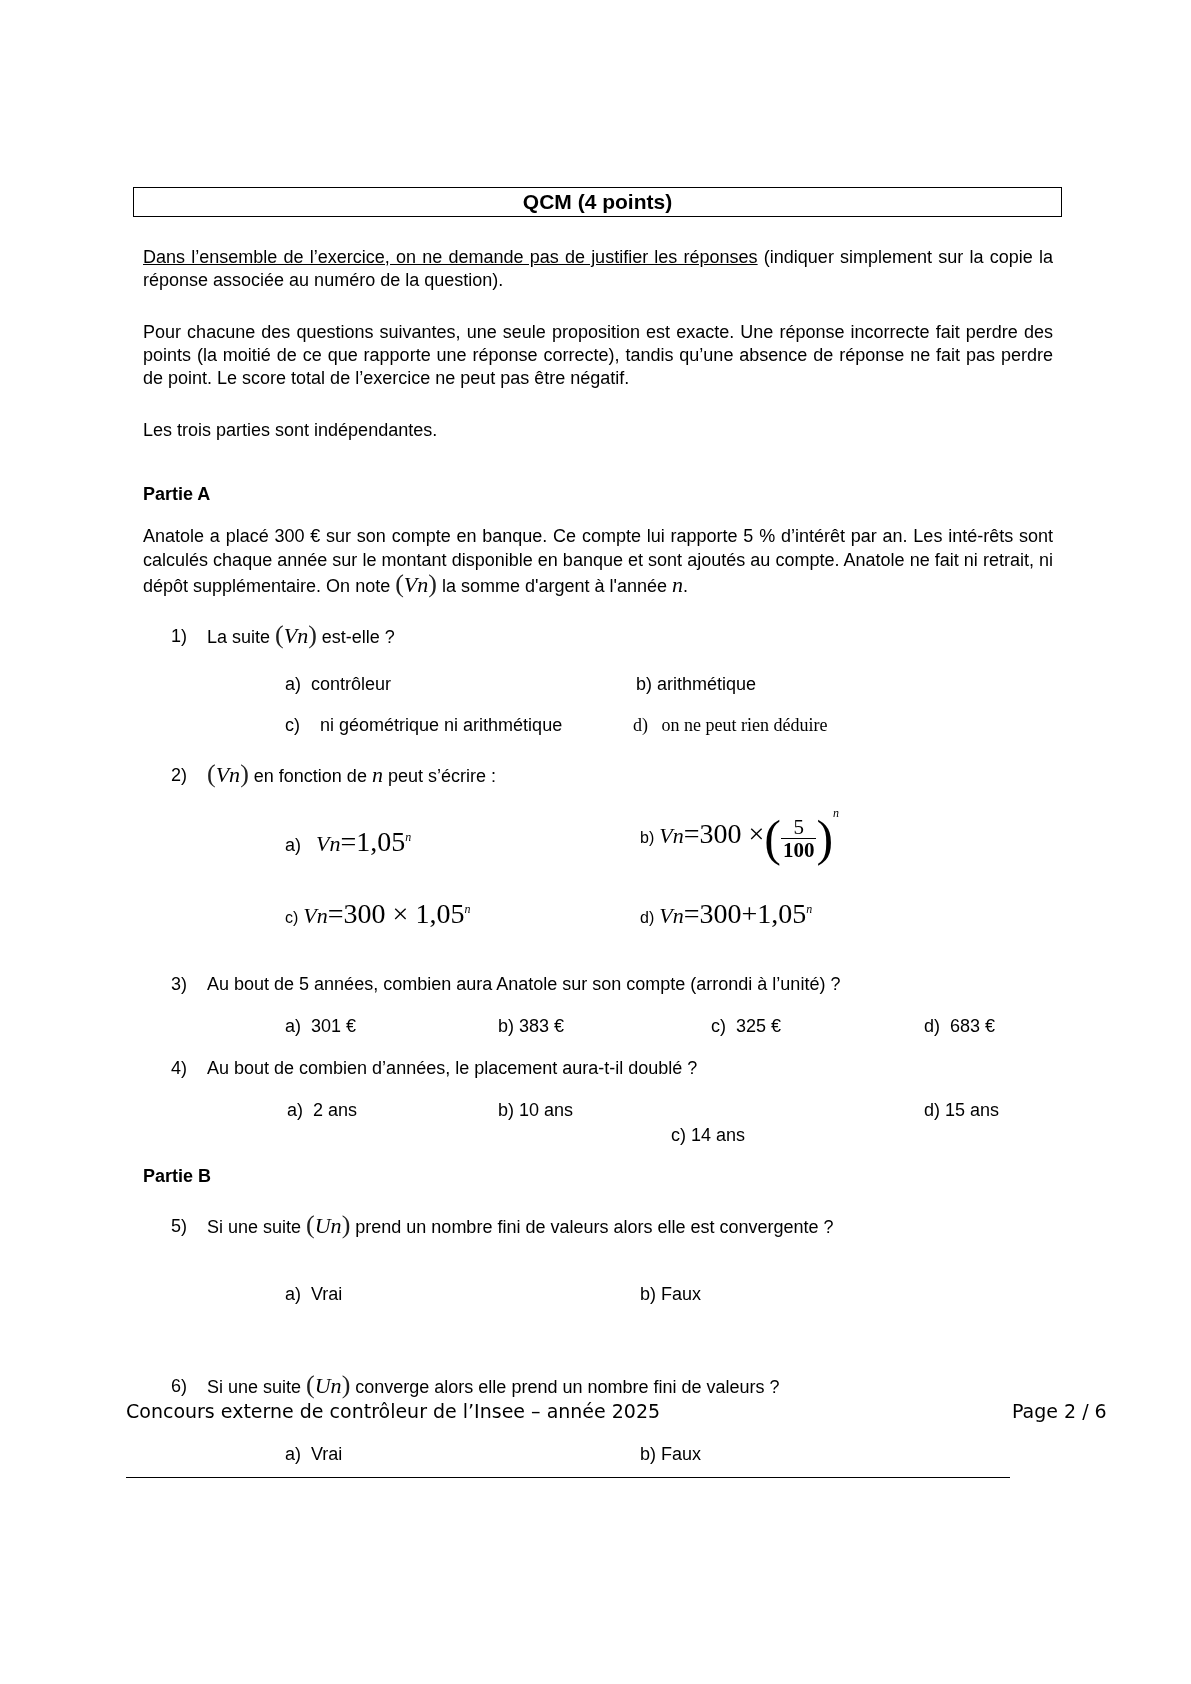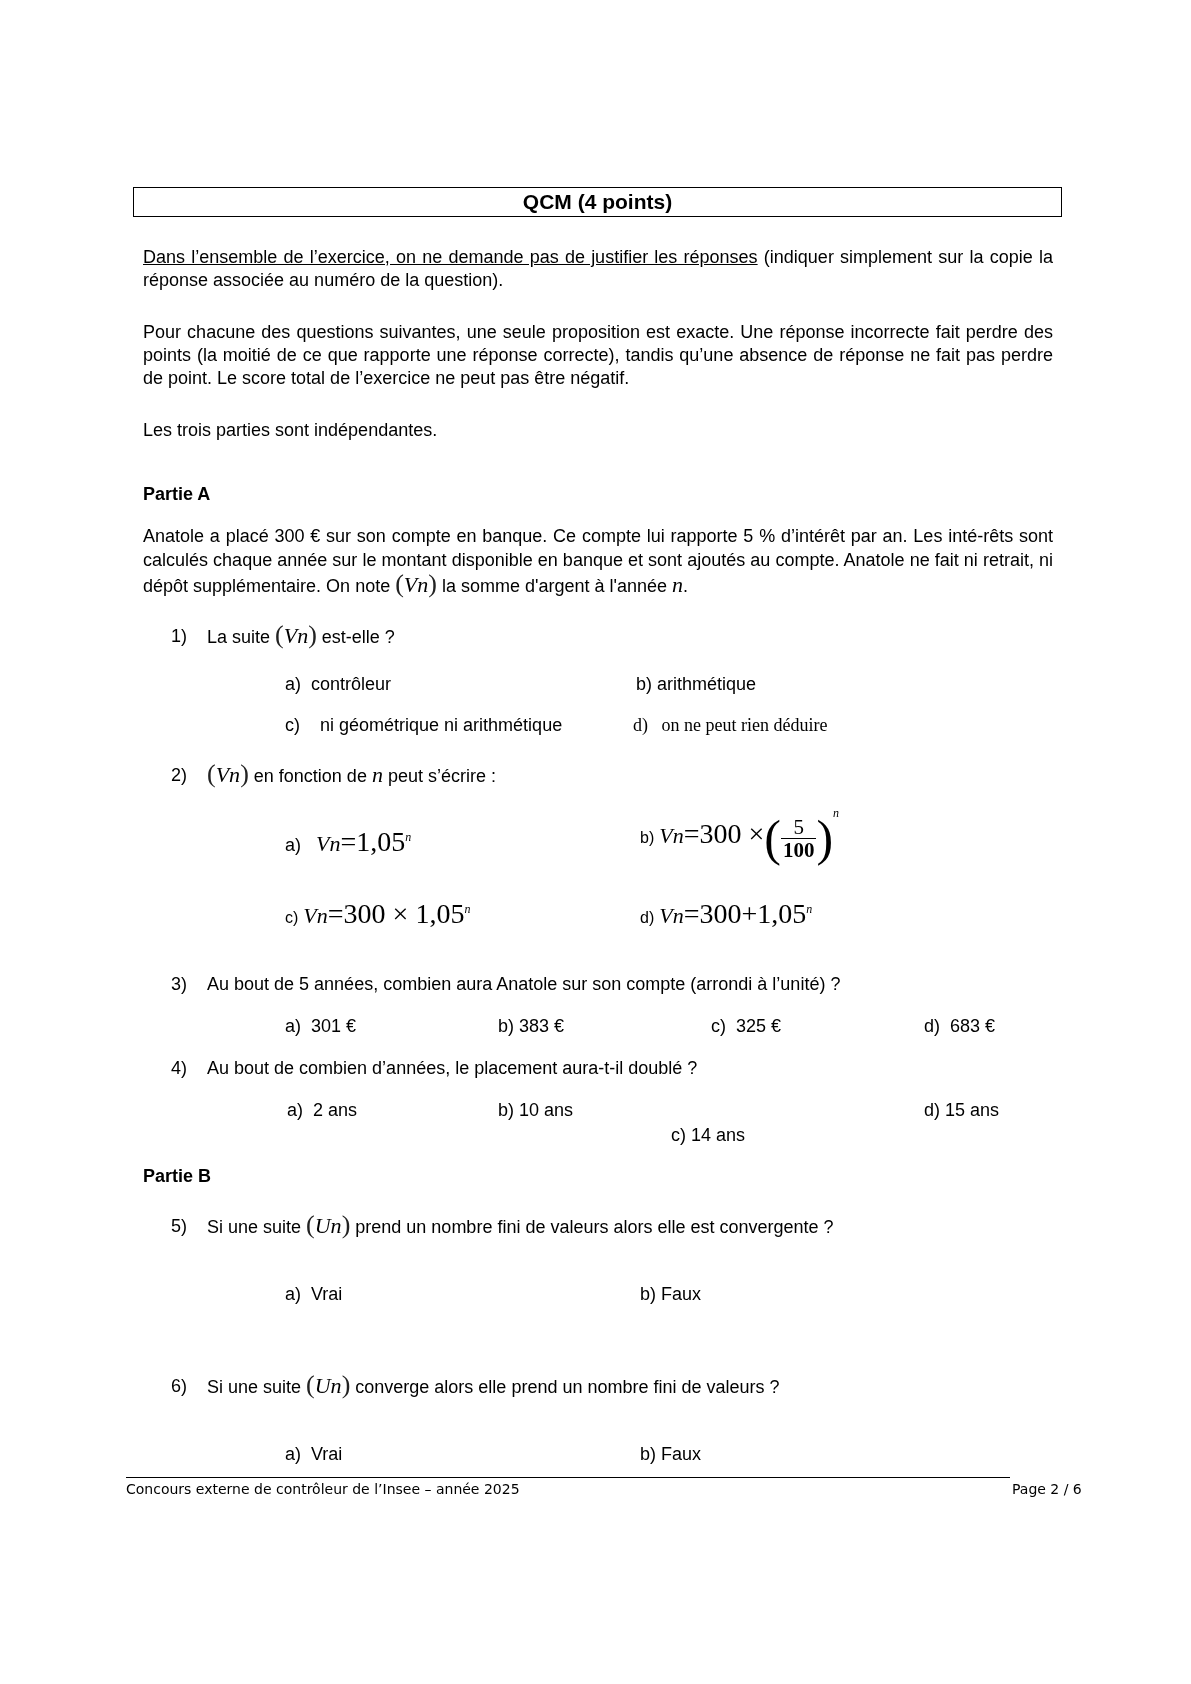--- a/index.html
+++ b/index.html
@@ -16,21 +16,21 @@
   .paren { font-family: "Liberation Serif", serif; font-size: 26px; font-weight: 200; color: #222; }
   .sup { font-size: 12px; vertical-align: 10px; font-style: italic; font-family: "Liberation Serif", serif; }
   .qnum { left: 171px; }
   .qtext { left: 207px; }
   .opt { font-size: 18px; white-space: nowrap; }
   .frac { display: inline-block; vertical-align: middle; text-align: center; font-family: "Liberation Serif", serif; font-size: 21px; line-height: 22px; }
   .frac .num { display: block; border-bottom: 1px solid #000; padding: 0 2px; }
   .frac .den { display: block; padding: 0 2px; font-weight: bold; }
   .bigparen { font-family: "Liberation Serif", serif; font-size: 50px; font-weight: 100; vertical-align: middle; line-height: 50px; }
   .footer-rule { left: 126px; top: 1477px; width: 884px; height: 0; border-top: 1px solid #000; }
-  .footer { top: 1481px; font-size: 14px; font-family: "DejaVu Sans", sans-serif; }
+  .footer { top: 1400px; font-size: 19px; font-family: "DejaVu Sans", sans-serif; }
 </style>
 </head>
 <body>
 
 <div class="abs title-box">QCM (4 points)</div>
 
 <div class="abs para" style="top:246px;"><span class="u">Dans l’ensemble de l’exercice, on ne demande pas de justifier les réponses</span><span> (indiquer simplement sur la copie la réponse associée au numéro de la question).</span></div>
 
 <div class="abs para" style="top:321px;">Pour chacune des questions suivantes, une seule proposition est exacte. Une réponse incorrecte fait perdre des points (la moitié de ce que rapporte une réponse correcte), tandis qu’une absence de réponse ne fait pas perdre de point. Le score total de l’exercice ne peut pas être négatif.</div>
 

